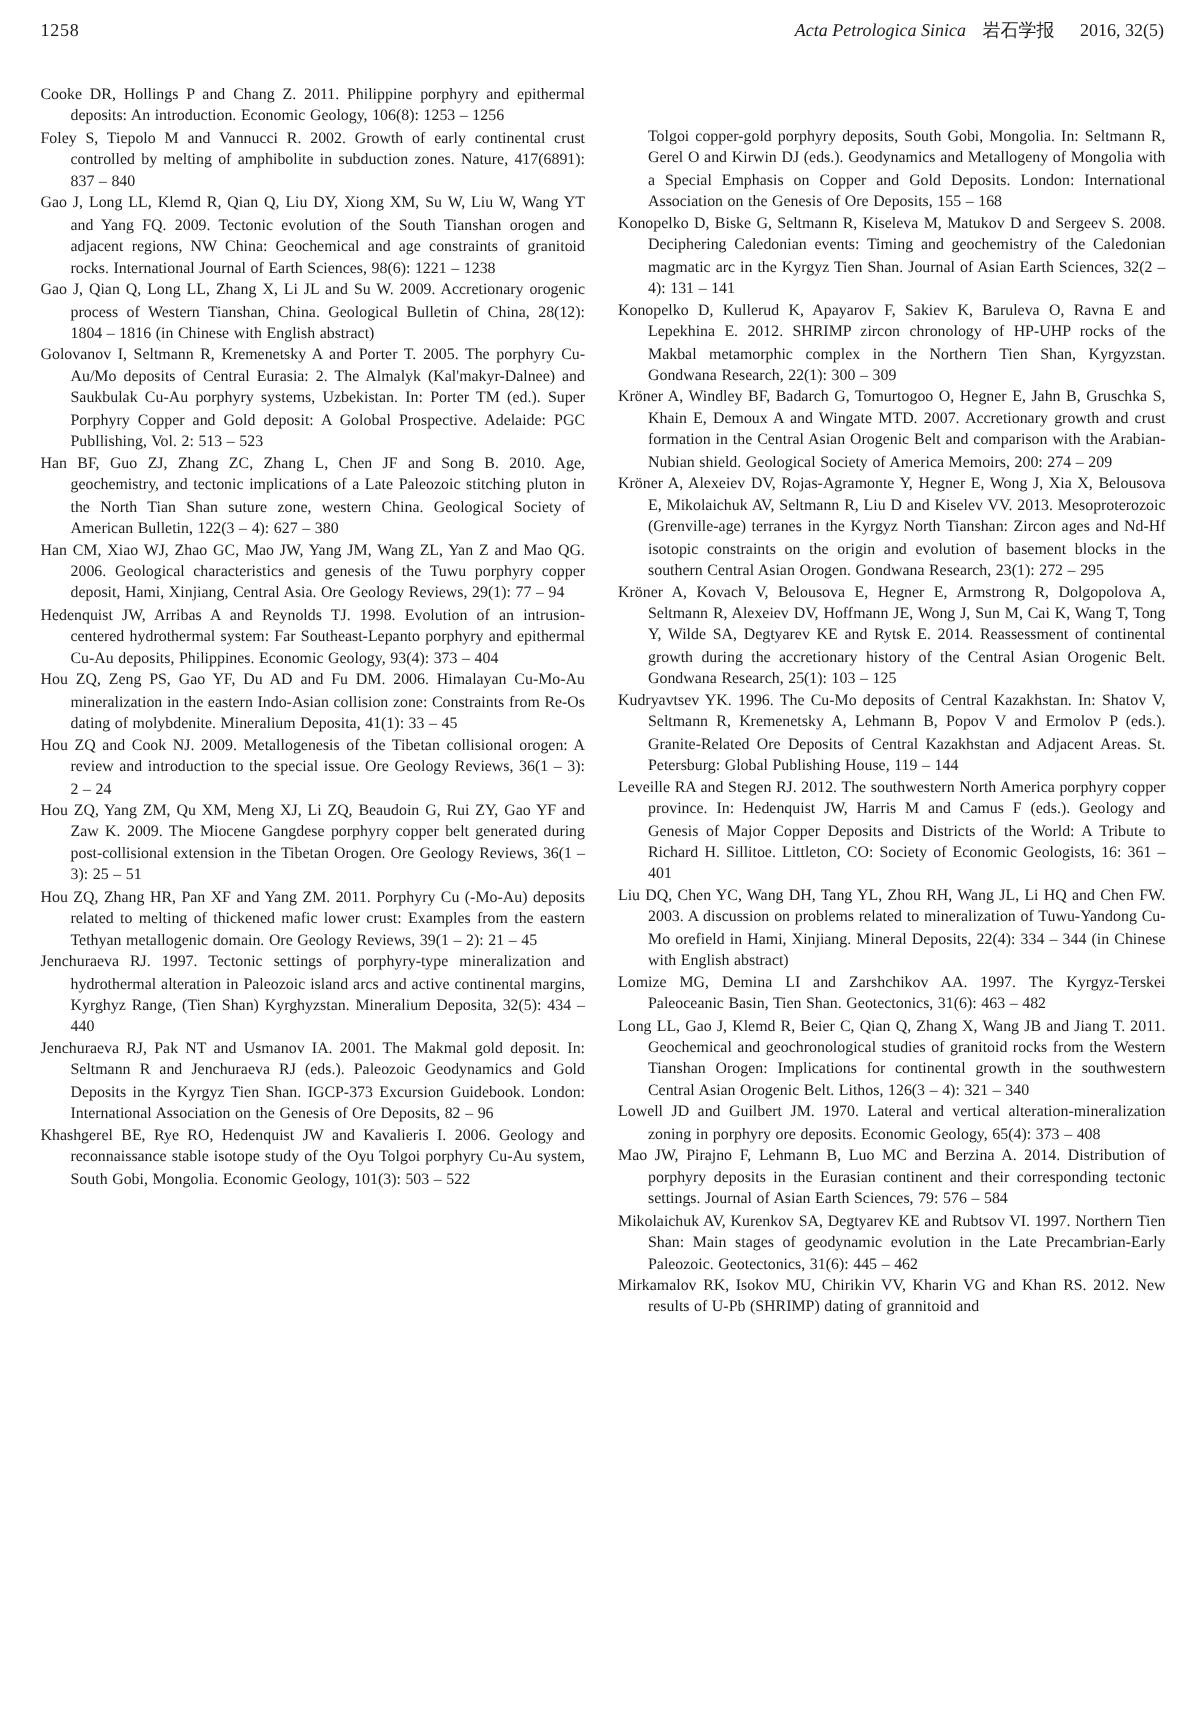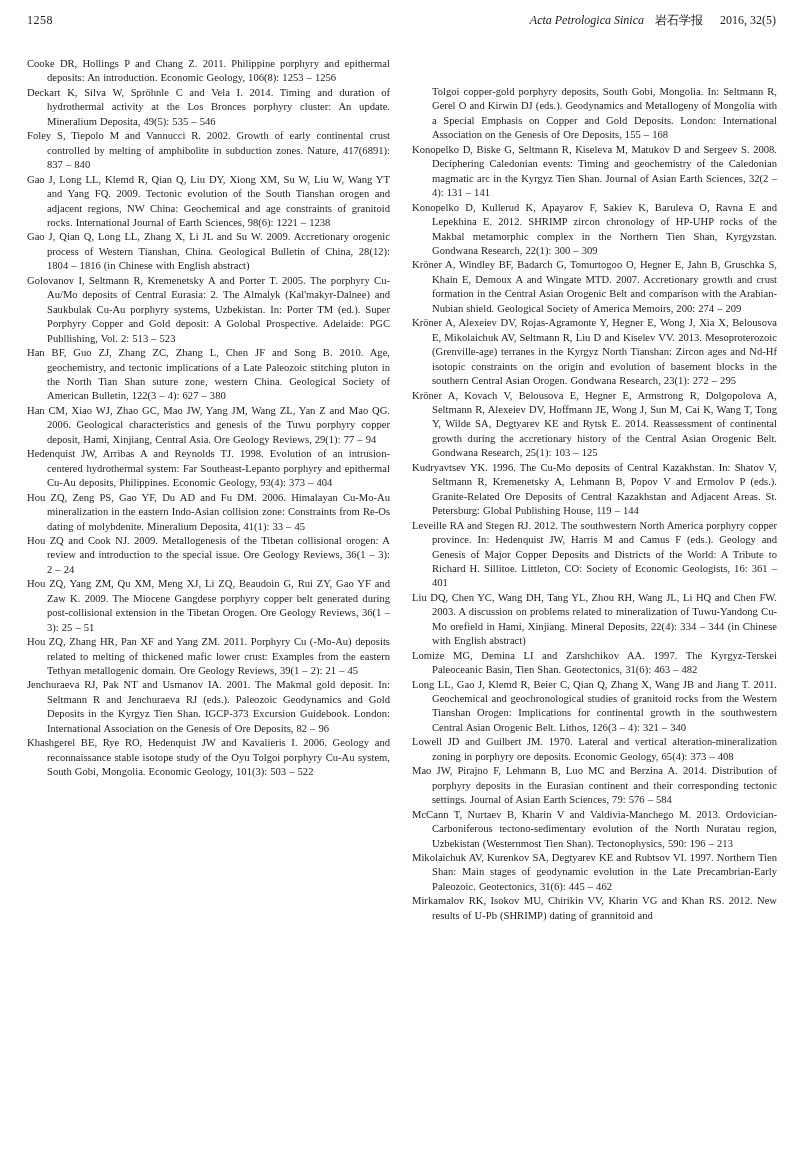--- a/index.html
+++ b/index.html
@@ -53,47 +53,46 @@
     <span class="pageno">1258</span>
     <span class="jright">
       <span class="jtitle">Acta Petrologica Sinica</span>
       <span class="jcjk">岩石学报</span>
       <span class="jissue">2016, 32(5)</span>
     </span>
   </div>
 
   <div class="col col-left">
       <p class="ref">Cooke DR, Hollings P and Chang Z. 2011. Philippine porphyry and epithermal deposits: An introduction. Economic Geology, 106(8): 1253 – 1256</p>
-      <p class="ref">Deckart K, Silva W, Spröhnle C and Vela I. 2014. Timing and duration of hydrothermal activity at the Los Bronces porphyry cluster: An update. Mineralium Deposita, 49(5): 535 – 546</p>
       <p class="ref">Foley S, Tiepolo M and Vannucci R. 2002. Growth of early continental crust controlled by melting of amphibolite in subduction zones. Nature, 417(6891): 837 – 840</p>
       <p class="ref">Gao J, Long LL, Klemd R, Qian Q, Liu DY, Xiong XM, Su W, Liu W, Wang YT and Yang FQ. 2009. Tectonic evolution of the South Tianshan orogen and adjacent regions, NW China: Geochemical and age constraints of granitoid rocks. International Journal of Earth Sciences, 98(6): 1221 – 1238</p>
       <p class="ref">Gao J, Qian Q, Long LL, Zhang X, Li JL and Su W. 2009. Accretionary orogenic process of Western Tianshan, China. Geological Bulletin of China, 28(12): 1804 – 1816 (in Chinese with English abstract)</p>
       <p class="ref">Golovanov I, Seltmann R, Kremenetsky A and Porter T. 2005. The porphyry Cu-Au/Mo deposits of Central Eurasia: 2. The Almalyk (Kal'makyr-Dalnee) and Saukbulak Cu-Au porphyry systems, Uzbekistan. In: Porter TM (ed.). Super Porphyry Copper and Gold deposit: A Golobal Prospective. Adelaide: PGC Publlishing, Vol. 2: 513 – 523</p>
       <p class="ref">Han BF, Guo ZJ, Zhang ZC, Zhang L, Chen JF and Song B. 2010. Age, geochemistry, and tectonic implications of a Late Paleozoic stitching pluton in the North Tian Shan suture zone, western China. Geological Society of American Bulletin, 122(3 – 4): 627 – 380</p>
       <p class="ref">Han CM, Xiao WJ, Zhao GC, Mao JW, Yang JM, Wang ZL, Yan Z and Mao QG. 2006. Geological characteristics and genesis of the Tuwu porphyry copper deposit, Hami, Xinjiang, Central Asia. Ore Geology Reviews, 29(1): 77 – 94</p>
       <p class="ref">Hedenquist JW, Arribas A and Reynolds TJ. 1998. Evolution of an intrusion-centered hydrothermal system: Far Southeast-Lepanto porphyry and epithermal Cu-Au deposits, Philippines. Economic Geology, 93(4): 373 – 404</p>
       <p class="ref">Hou ZQ, Zeng PS, Gao YF, Du AD and Fu DM. 2006. Himalayan Cu-Mo-Au mineralization in the eastern Indo-Asian collision zone: Constraints from Re-Os dating of molybdenite. Mineralium Deposita, 41(1): 33 – 45</p>
       <p class="ref">Hou ZQ and Cook NJ. 2009. Metallogenesis of the Tibetan collisional orogen: A review and introduction to the special issue. Ore Geology Reviews, 36(1 – 3): 2 – 24</p>
       <p class="ref">Hou ZQ, Yang ZM, Qu XM, Meng XJ, Li ZQ, Beaudoin G, Rui ZY, Gao YF and Zaw K. 2009. The Miocene Gangdese porphyry copper belt generated during post-collisional extension in the Tibetan Orogen. Ore Geology Reviews, 36(1 – 3): 25 – 51</p>
       <p class="ref">Hou ZQ, Zhang HR, Pan XF and Yang ZM. 2011. Porphyry Cu (-Mo-Au) deposits related to melting of thickened mafic lower crust: Examples from the eastern Tethyan metallogenic domain. Ore Geology Reviews, 39(1 – 2): 21 – 45</p>
+      <p class="ref">Jenchuraeva RJ. 1997. Tectonic settings of porphyry-type mineralization and hydrothermal alteration in Paleozoic island arcs and active continental margins, Kyrghyz Range, (Tien Shan) Kyrghyzstan. Mineralium Deposita, 32(5): 434 – 440</p>
       <p class="ref">Jenchuraeva RJ, Pak NT and Usmanov IA. 2001. The Makmal gold deposit. In: Seltmann R and Jenchuraeva RJ (eds.). Paleozoic Geodynamics and Gold Deposits in the Kyrgyz Tien Shan. IGCP-373 Excursion Guidebook. London: International Association on the Genesis of Ore Deposits, 82 – 96</p>
       <p class="ref">Khashgerel BE, Rye RO, Hedenquist JW and Kavalieris I. 2006. Geology and reconnaissance stable isotope study of the Oyu Tolgoi porphyry Cu-Au system, South Gobi, Mongolia. Economic Geology, 101(3): 503 – 522</p>
     </div>
   <div class="col col-right">
       <p class="ref cont">Tolgoi copper-gold porphyry deposits, South Gobi, Mongolia. In: Seltmann R, Gerel O and Kirwin DJ (eds.). Geodynamics and Metallogeny of Mongolia with a Special Emphasis on Copper and Gold Deposits. London: International Association on the Genesis of Ore Deposits, 155 – 168</p>
       <p class="ref">Konopelko D, Biske G, Seltmann R, Kiseleva M, Matukov D and Sergeev S. 2008. Deciphering Caledonian events: Timing and geochemistry of the Caledonian magmatic arc in the Kyrgyz Tien Shan. Journal of Asian Earth Sciences, 32(2 – 4): 131 – 141</p>
       <p class="ref">Konopelko D, Kullerud K, Apayarov F, Sakiev K, Baruleva O, Ravna E and Lepekhina E. 2012. SHRIMP zircon chronology of HP-UHP rocks of the Makbal metamorphic complex in the Northern Tien Shan, Kyrgyzstan. Gondwana Research, 22(1): 300 – 309</p>
       <p class="ref">Kröner A, Windley BF, Badarch G, Tomurtogoo O, Hegner E, Jahn B, Gruschka S, Khain E, Demoux A and Wingate MTD. 2007. Accretionary growth and crust formation in the Central Asian Orogenic Belt and comparison with the Arabian-Nubian shield. Geological Society of America Memoirs, 200: 274 – 209</p>
       <p class="ref">Kröner A, Alexeiev DV, Rojas-Agramonte Y, Hegner E, Wong J, Xia X, Belousova E, Mikolaichuk AV, Seltmann R, Liu D and Kiselev VV. 2013. Mesoproterozoic (Grenville-age) terranes in the Kyrgyz North Tianshan: Zircon ages and Nd-Hf isotopic constraints on the origin and evolution of basement blocks in the southern Central Asian Orogen. Gondwana Research, 23(1): 272 – 295</p>
       <p class="ref">Kröner A, Kovach V, Belousova E, Hegner E, Armstrong R, Dolgopolova A, Seltmann R, Alexeiev DV, Hoffmann JE, Wong J, Sun M, Cai K, Wang T, Tong Y, Wilde SA, Degtyarev KE and Rytsk E. 2014. Reassessment of continental growth during the accretionary history of the Central Asian Orogenic Belt. Gondwana Research, 25(1): 103 – 125</p>
       <p class="ref">Kudryavtsev YK. 1996. The Cu-Mo deposits of Central Kazakhstan. In: Shatov V, Seltmann R, Kremenetsky A, Lehmann B, Popov V and Ermolov P (eds.). Granite-Related Ore Deposits of Central Kazakhstan and Adjacent Areas. St. Petersburg: Global Publishing House, 119 – 144</p>
       <p class="ref">Leveille RA and Stegen RJ. 2012. The southwestern North America porphyry copper province. In: Hedenquist JW, Harris M and Camus F (eds.). Geology and Genesis of Major Copper Deposits and Districts of the World: A Tribute to Richard H. Sillitoe. Littleton, CO: Society of Economic Geologists, 16: 361 – 401</p>
       <p class="ref">Liu DQ, Chen YC, Wang DH, Tang YL, Zhou RH, Wang JL, Li HQ and Chen FW. 2003. A discussion on problems related to mineralization of Tuwu-Yandong Cu-Mo orefield in Hami, Xinjiang. Mineral Deposits, 22(4): 334 – 344 (in Chinese with English abstract)</p>
       <p class="ref">Lomize MG, Demina LI and Zarshchikov AA. 1997. The Kyrgyz-Terskei Paleoceanic Basin, Tien Shan. Geotectonics, 31(6): 463 – 482</p>
       <p class="ref">Long LL, Gao J, Klemd R, Beier C, Qian Q, Zhang X, Wang JB and Jiang T. 2011. Geochemical and geochronological studies of granitoid rocks from the Western Tianshan Orogen: Implications for continental growth in the southwestern Central Asian Orogenic Belt. Lithos, 126(3 – 4): 321 – 340</p>
       <p class="ref">Lowell JD and Guilbert JM. 1970. Lateral and vertical alteration-mineralization zoning in porphyry ore deposits. Economic Geology, 65(4): 373 – 408</p>
       <p class="ref">Mao JW, Pirajno F, Lehmann B, Luo MC and Berzina A. 2014. Distribution of porphyry deposits in the Eurasian continent and their corresponding tectonic settings. Journal of Asian Earth Sciences, 79: 576 – 584</p>
-      <p class="ref">McCann T, Nurtaev B, Kharin V and Valdivia-Manchego M. 2013. Ordovician-Carboniferous tectono-sedimentary evolution of the North Nuratau region, Uzbekistan (Westernmost Tien Shan). Tectonophysics, 590: 196 – 213</p>
       <p class="ref">Mikolaichuk AV, Kurenkov SA, Degtyarev KE and Rubtsov VI. 1997. Northern Tien Shan: Main stages of geodynamic evolution in the Late Precambrian-Early Paleozoic. Geotectonics, 31(6): 445 – 462</p>
       <p class="ref">Mirkamalov RK, Isokov MU, Chirikin VV, Kharin VG and Khan RS. 2012. New results of U-Pb (SHRIMP) dating of grannitoid and</p>
     </div>
 
 </div>
 
 </body></html>

